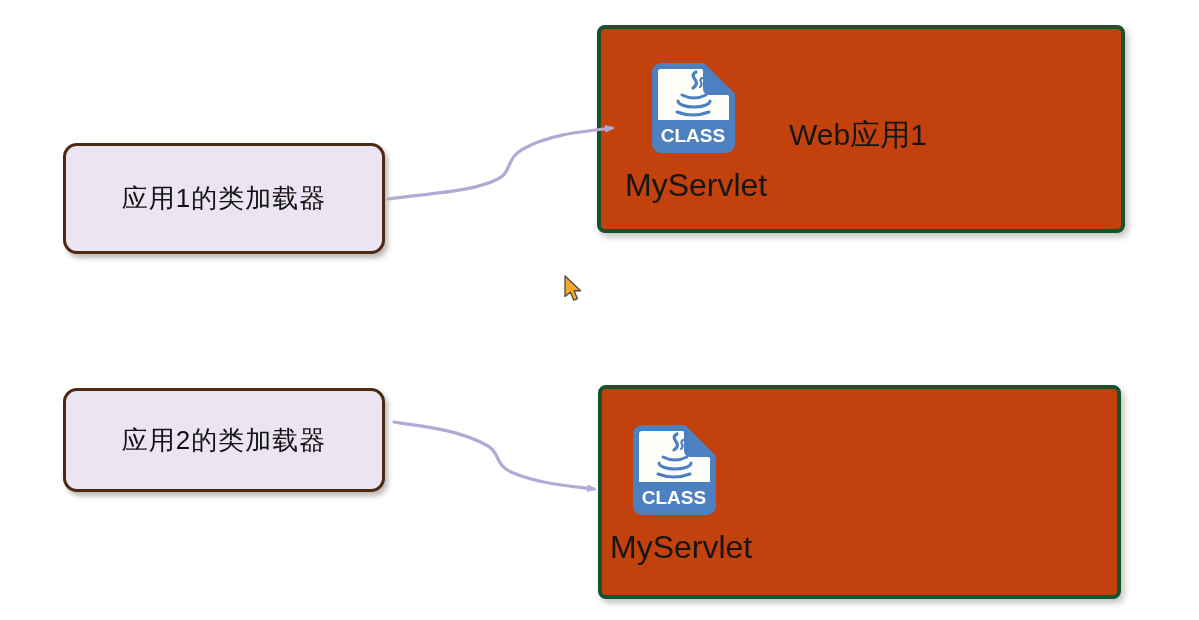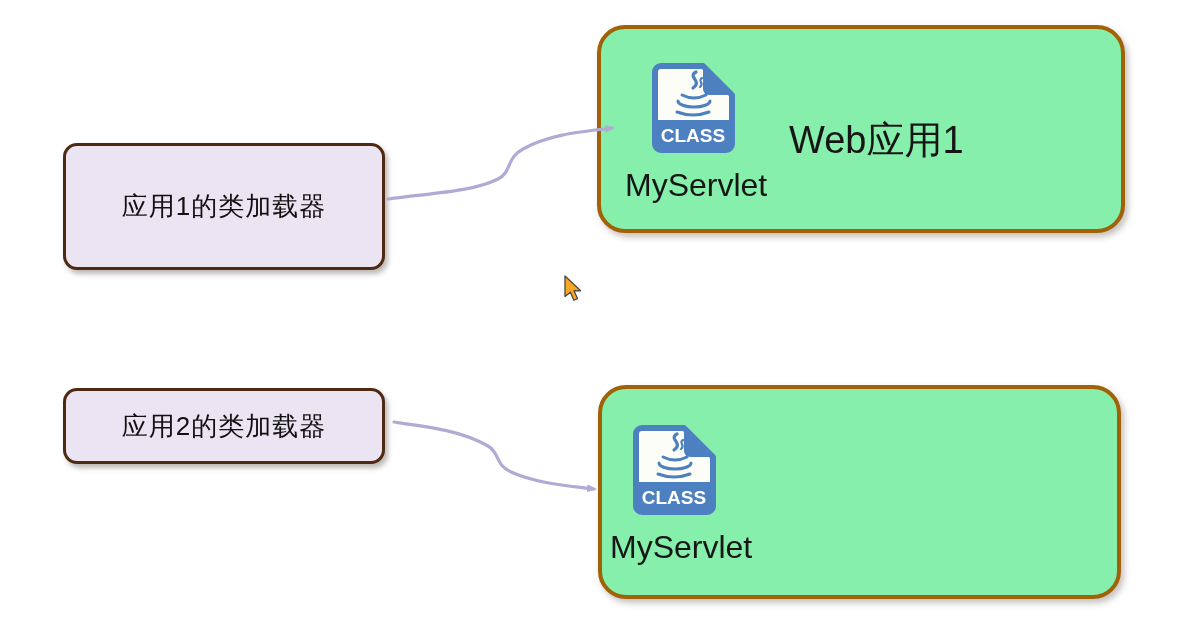--- a/index.html
+++ b/index.html
@@ -23,52 +23,52 @@
     width: 322px;
     background: #ebe4f2;
     border: 3px solid #4e2a13;
     border-radius: 14px;
     box-shadow: 3px 4px 5px rgba(110, 100, 95, 0.45);
     display: flex;
     align-items: center;
     justify-content: center;
     box-sizing: border-box;
   }
-  .loader-box.b1 { top: 143px; height: 127px; }
-  .loader-box.b2 { top: 388px; height: 76px; }
+  .loader-box.b1 { top: 143px; height: 111px; }
+  .loader-box.b2 { top: 388px; height: 104px; }
   .loader-label {
     font-size: 26px;
     color: #111111;
     letter-spacing: 1px;
     white-space: nowrap;
   }
 
   
   .webapp-panel {
     position: absolute;
-    background: #86efac;
-    border: 4px solid #a16207;
-    border-radius: 28px;
+    background: #c2410c;
+    border: 4px solid #14532d;
+    border-radius: 8px;
     box-shadow: 3px 4px 6px rgba(110, 100, 95, 0.4);
     box-sizing: border-box;
   }
   .webapp-panel.p1 { left: 597px; top: 25px;  width: 528px; height: 208px; }
   .webapp-panel.p2 { left: 598px; top: 385px; width: 523px; height: 214px; }
 
   .file-icon {
     position: absolute;
     width: 84px;
     height: 90px;
   }
   .p1 .file-icon { left: 50px; top: 34px; }
   .p2 .file-icon { left: 30px; top: 36px; }
 
   .webapp-title {
     position: absolute;
-    font-size: 38px;
+    font-size: 30px;
     color: #161616;
     white-space: nowrap;
     text-align: center;
   }
   .p1 .webapp-title { left: 188px; top: 86px; }
   .p2 .webapp-title { left: 177px; top: 86px; }
 
   .servlet-label {
     position: absolute;
     font-size: 32px;

